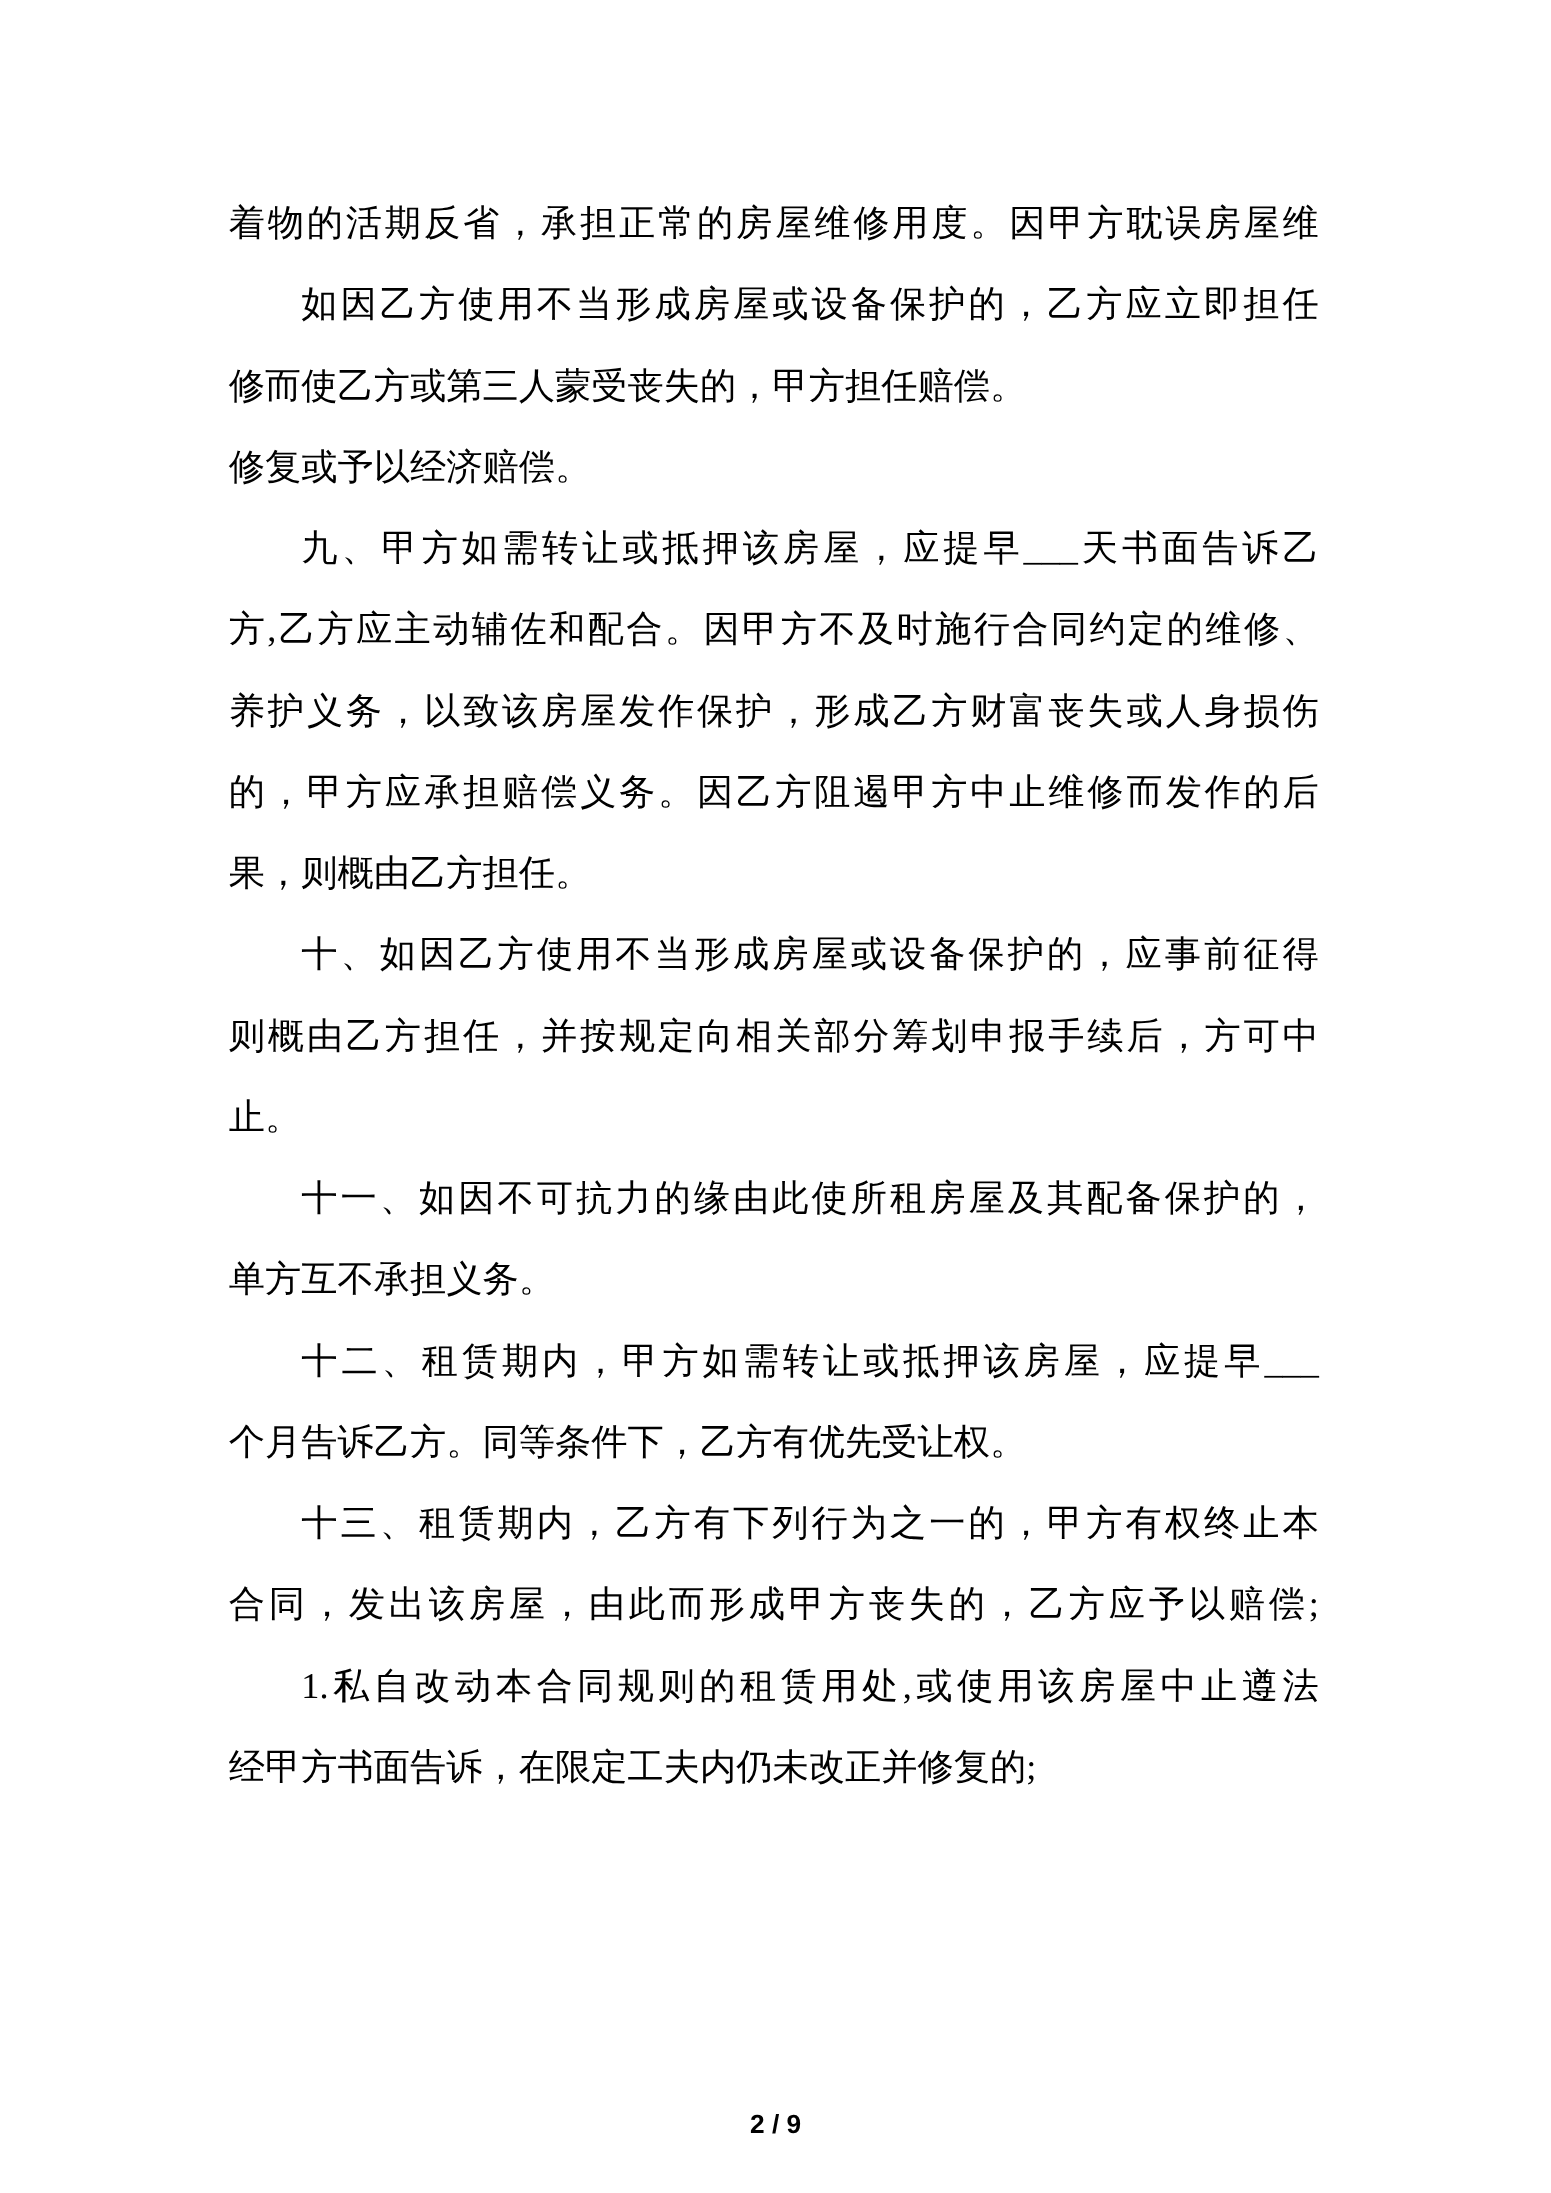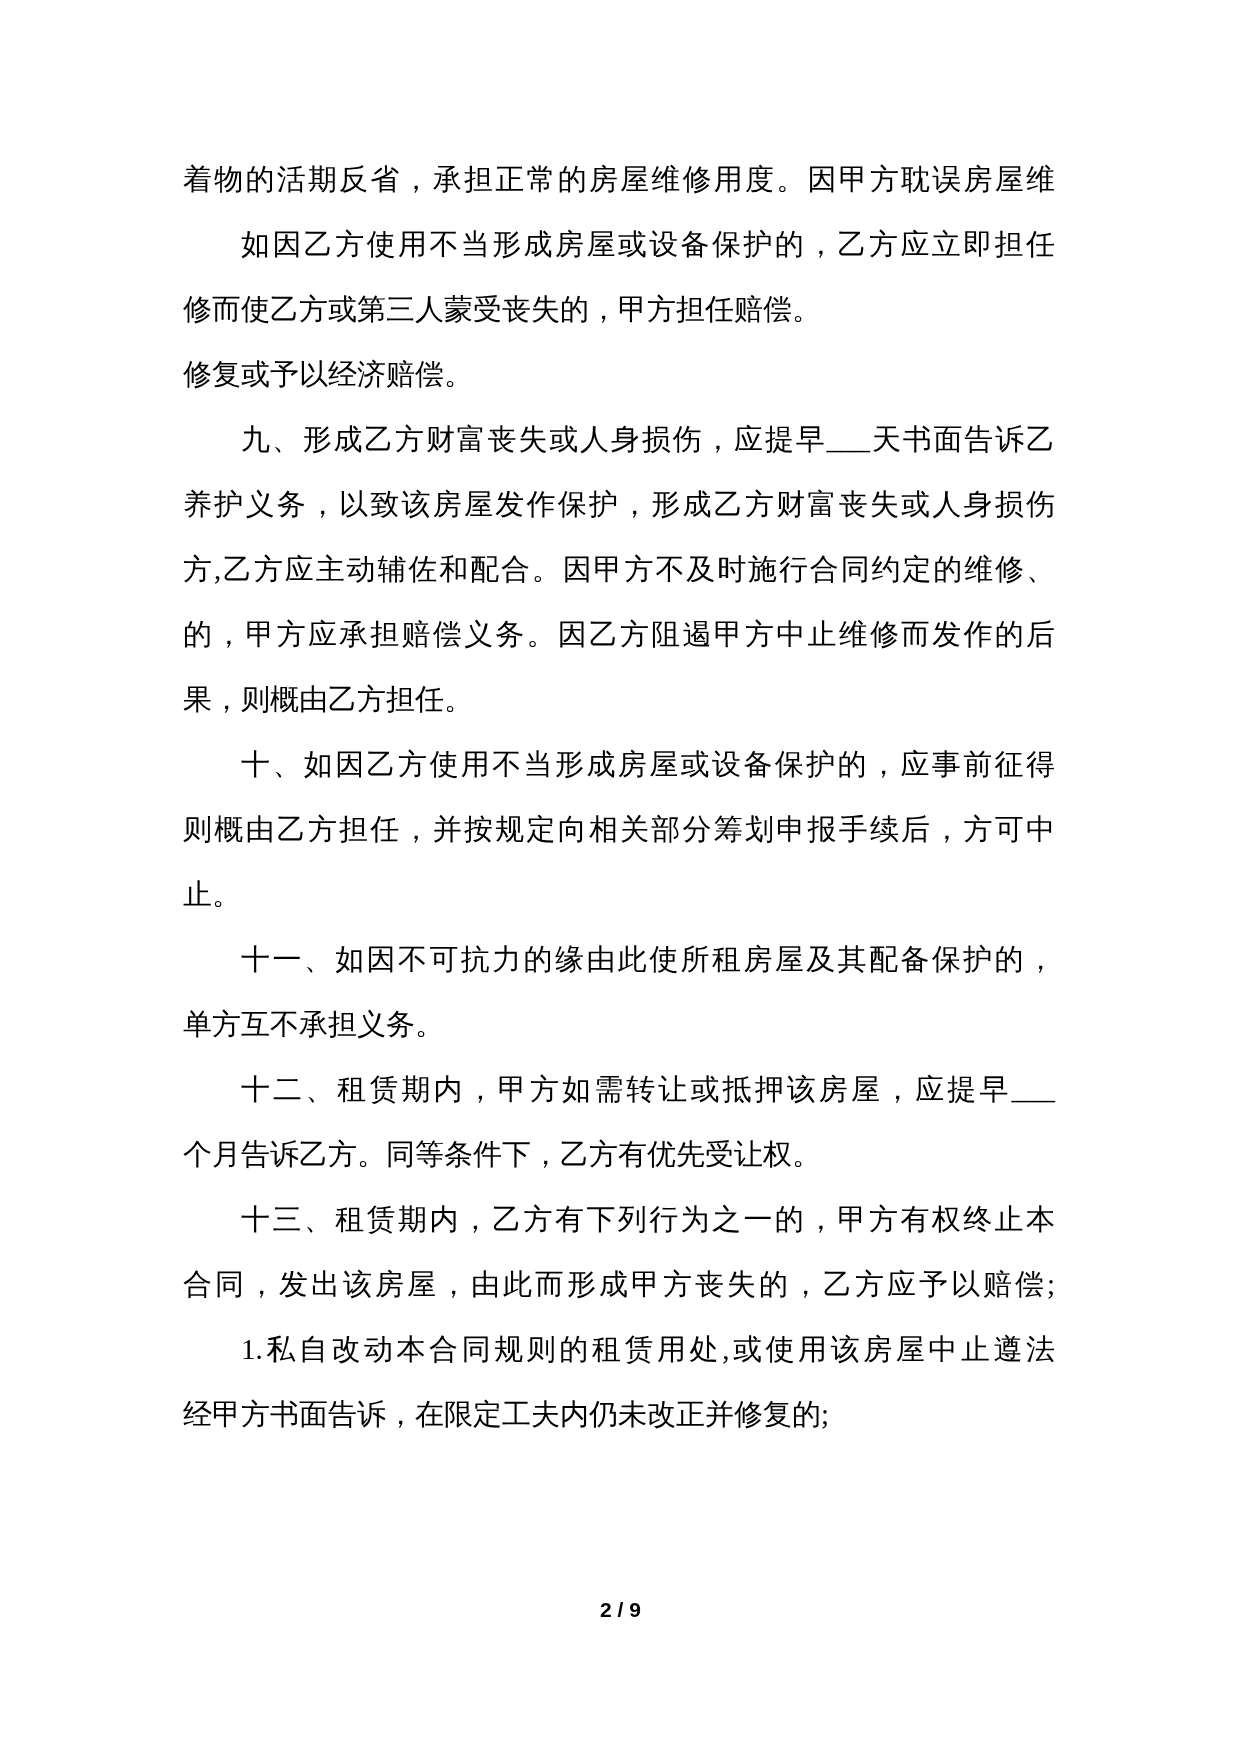--- a/index.html
+++ b/index.html
@@ -32,42 +32,42 @@
     text-align: justify;
     text-align-last: justify;
     text-justify: inter-character;
   }
   
   .indent {
     text-indent: 58px;
   }
   .footer {
     position: absolute;
-    top: 1598px;
+    top: 1688px;
     left: 0;
     width: 1241px;
     text-align: center;
     font-family: "Liberation Sans", "DejaVu Sans", sans-serif;
     font-weight: bold;
     font-size: 21px;
     color: #000000;
   }
 </style>
 </head>
 <body>
 
 <div class="page">
   <div class="text-column">
     <div class="line j">着物的活期反省，承担正常的房屋维修用度。因甲方耽误房屋维</div>
     <div class="line j indent">如因乙方使用不当形成房屋或设备保护的，乙方应立即担任</div>
     <div class="line">修而使乙方或第三人蒙受丧失的，甲方担任赔偿。</div>
     <div class="line">修复或予以经济赔偿。</div>
-    <div class="line j indent">九、形成乙方财富丧失或人身损伤，应提早___天书面告诉乙</div>
+    <div class="line j indent">九、甲方如需转让或抵押该房屋，应提早___天书面告诉乙</div>
+    <div class="line j">方,乙方应主动辅佐和配合。因甲方不及时施行合同约定的维修、</div>
     <div class="line j">养护义务，以致该房屋发作保护，形成乙方财富丧失或人身损伤</div>
-    <div class="line j">方,乙方应主动辅佐和配合。因甲方不及时施行合同约定的维修、</div>
     <div class="line j">的，甲方应承担赔偿义务。因乙方阻遏甲方中止维修而发作的后</div>
     <div class="line">果，则概由乙方担任。</div>
     <div class="line j indent">十、如因乙方使用不当形成房屋或设备保护的，应事前征得</div>
     <div class="line j">则概由乙方担任，并按规定向相关部分筹划申报手续后，方可中</div>
     <div class="line">止。</div>
     <div class="line j indent">十一、如因不可抗力的缘由此使所租房屋及其配备保护的，</div>
     <div class="line">单方互不承担义务。</div>
     <div class="line j indent">十二、租赁期内，甲方如需转让或抵押该房屋，应提早___</div>
     <div class="line">个月告诉乙方。同等条件下，乙方有优先受让权。</div>
     <div class="line j indent">十三、租赁期内，乙方有下列行为之一的，甲方有权终止本</div>

